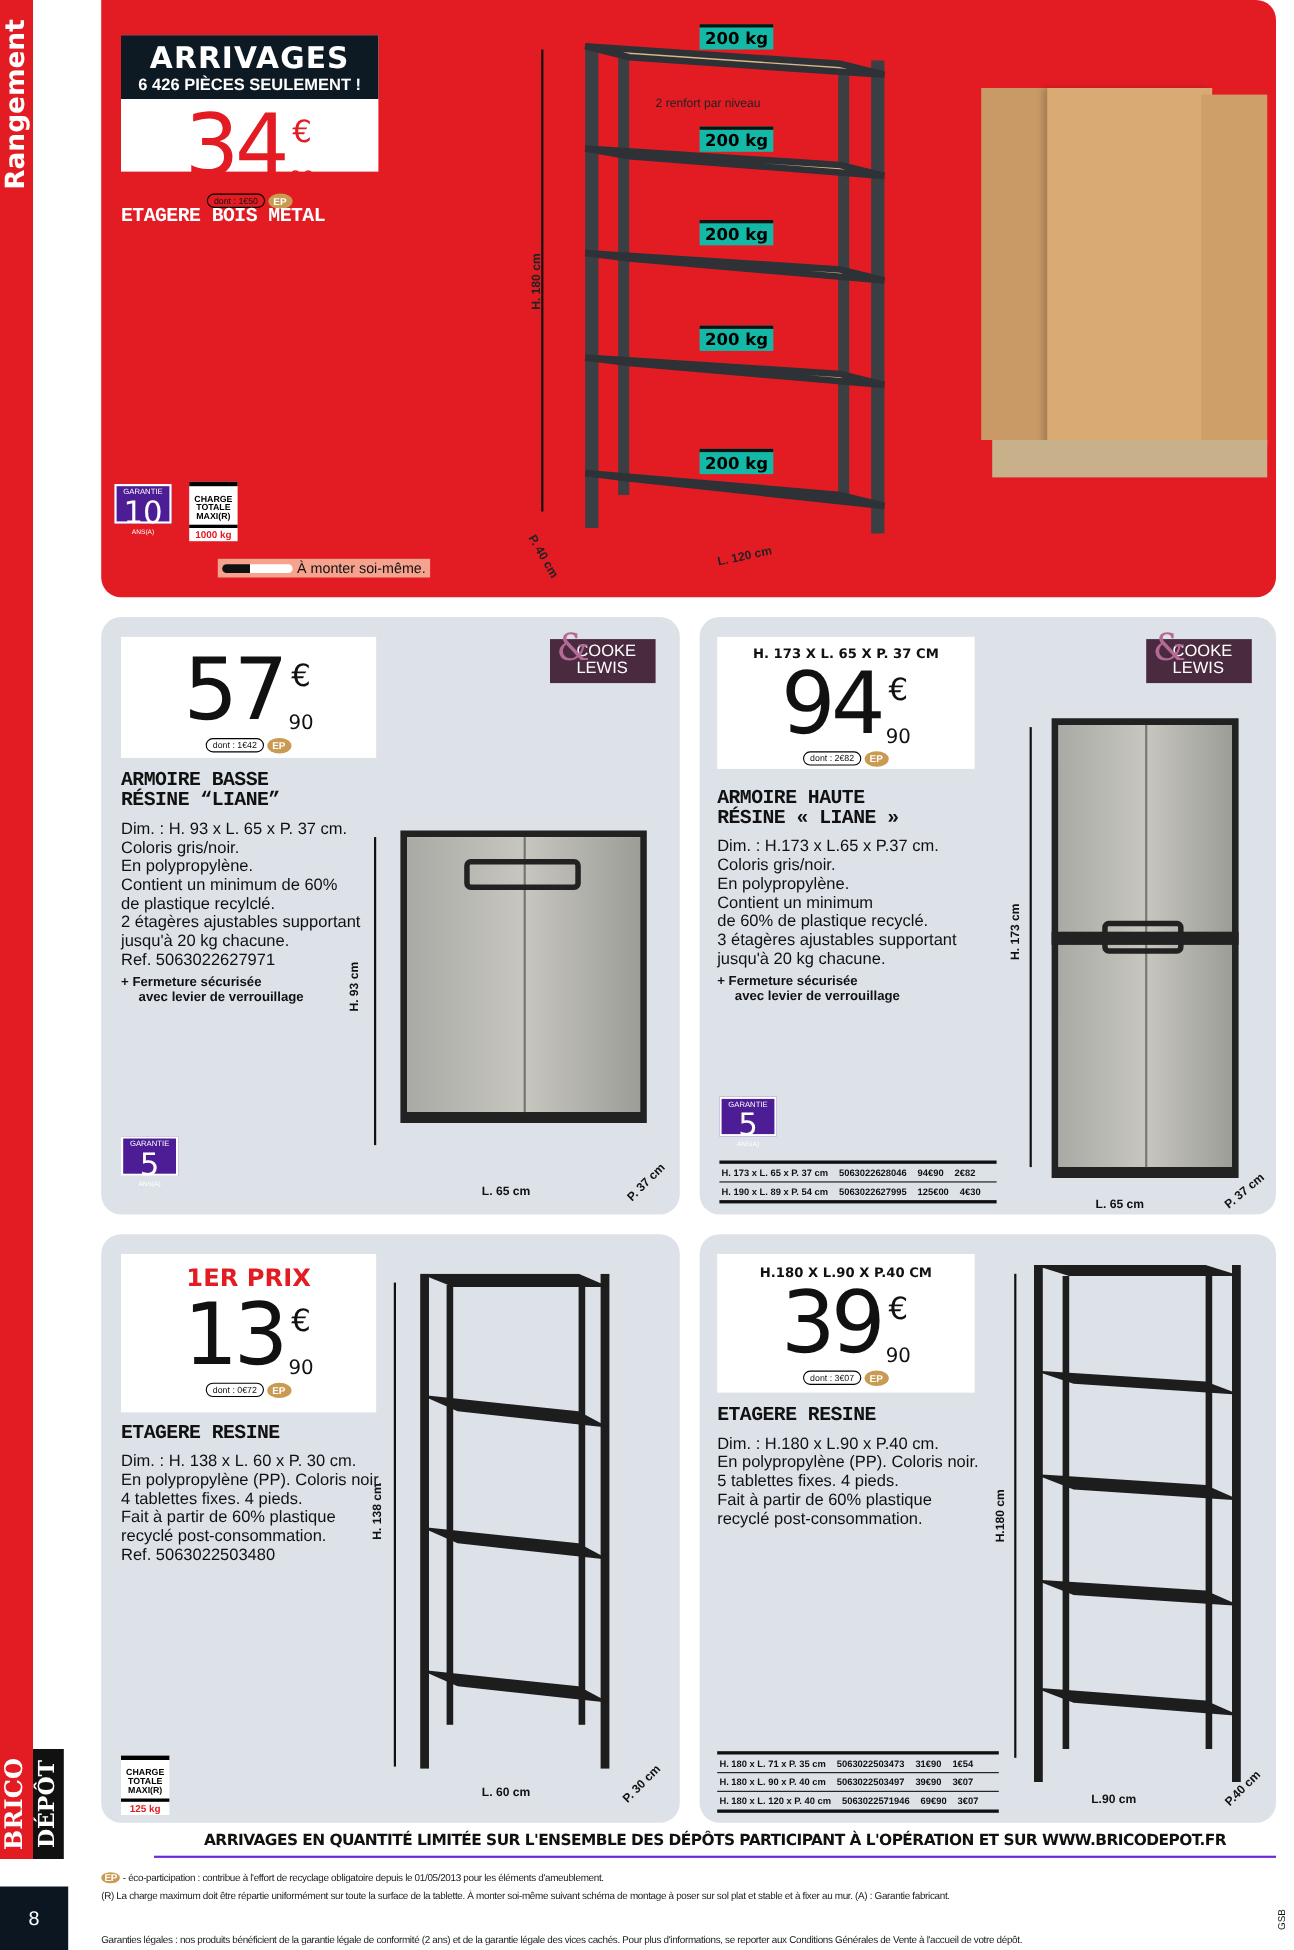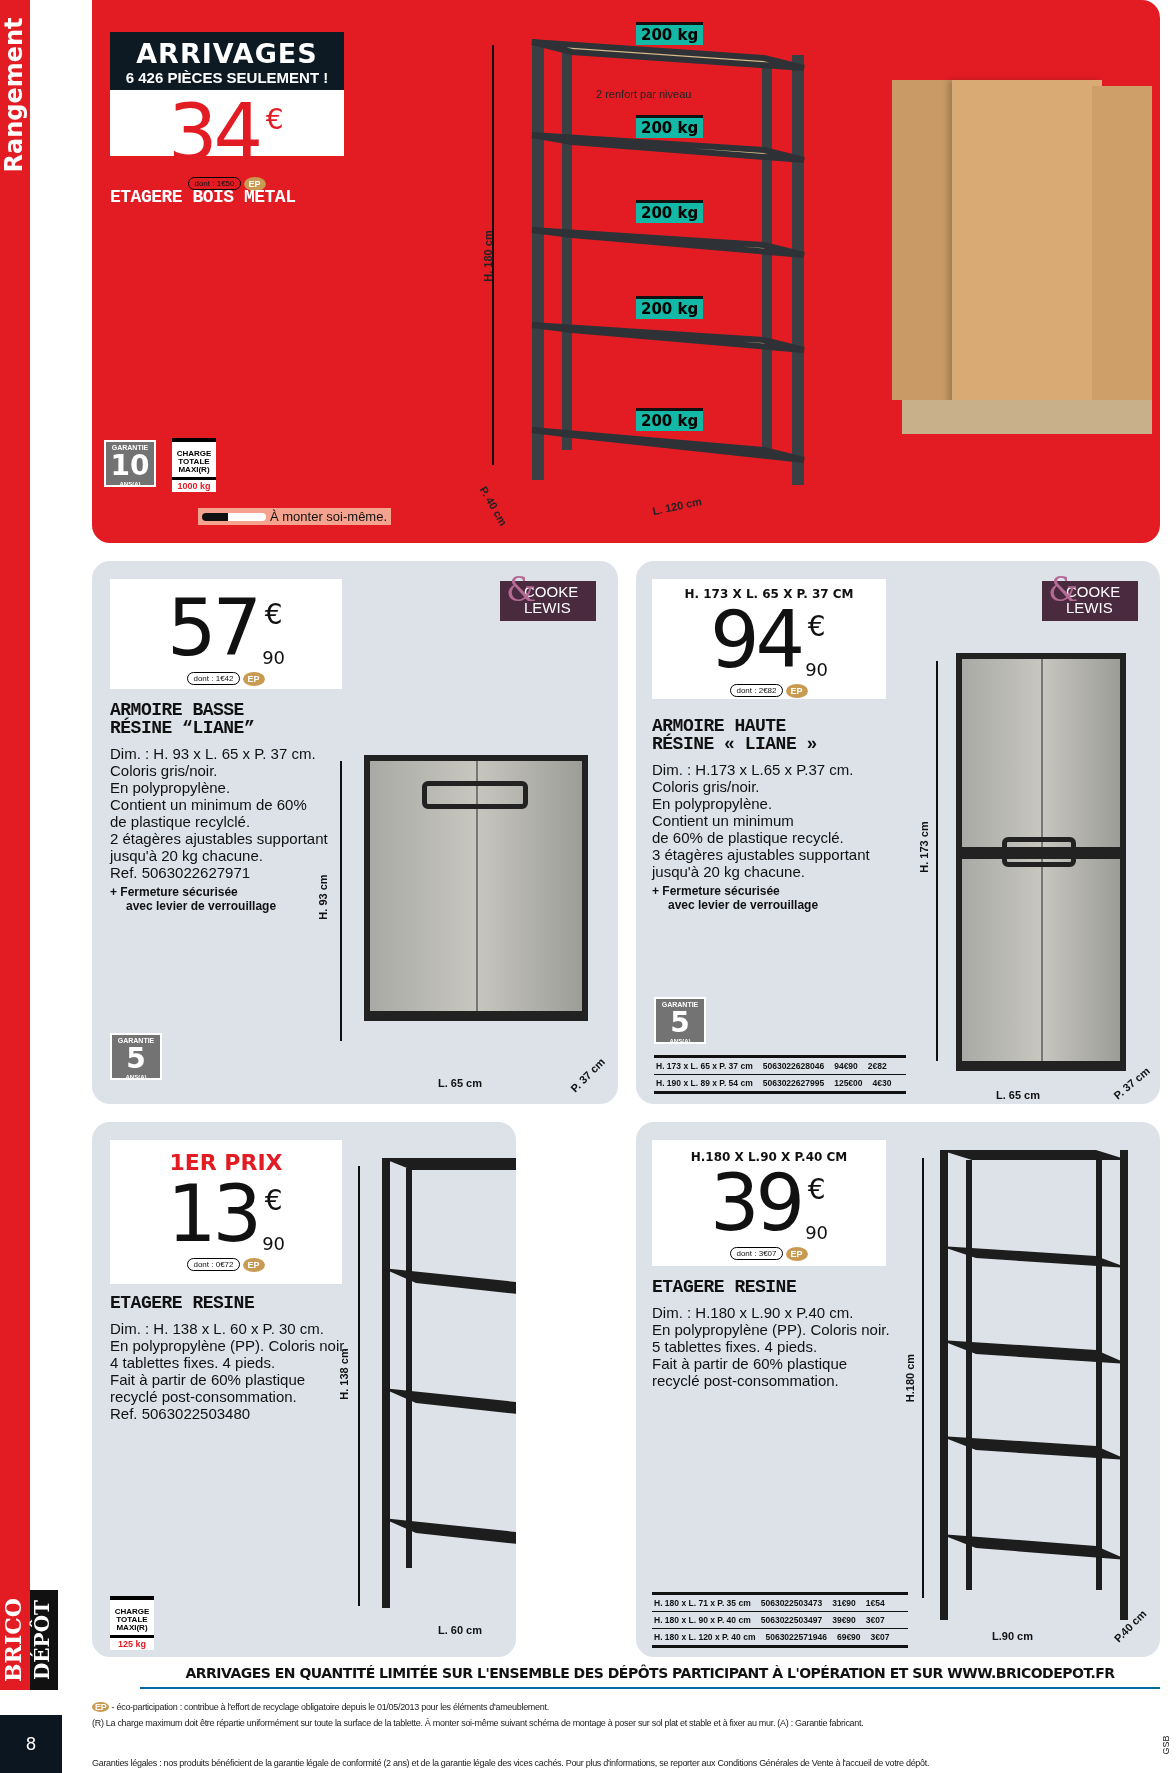--- a/index.html
+++ b/index.html
@@ -22,38 +22,38 @@
 .price .cur{display:flex;flex-direction:column;justify-content:space-between;margin-left:4px;height:72px;padding-top:6px}
 .price .eur{font-size:28px}
 .price .cts{font-size:18px}
 .eco{display:inline-flex;align-items:center;gap:3px;font-size:8px;margin-top:2px}
 .eco .dont{border:1px solid #000;border-radius:8px;padding:1px 5px}
 .eco .ep{background:#c99a52;color:#fff;border-radius:50%;width:22px;height:14px;font-weight:900;font-size:9px;display:flex;align-items:center;justify-content:center}
 .ptitle{font-family:Liberation Mono, monospace;font-weight:900;font-size:18px;line-height:1.0;letter-spacing:-0.5px}
 .desc{font-size:15px;line-height:17px;margin-top:8px}
 .desc div{white-space:nowrap}
 .plus{font-size:12px;font-weight:700;margin-top:4px;line-height:14px}
-.badge-g{position:absolute;width:52px;height:47px;background:#737373;border:2px solid #fff;color:#fff;text-align:center;font-weight:700}
+.badge-g{position:absolute;width:52px;height:36px;background:#4c1d95;border:2px solid #fff;color:#fff;text-align:center;font-weight:400}
 .badge-g .g1{font-size:7px;margin-top:2px}
 .badge-g .g2{font-size:28px;line-height:30px;font-family:"DejaVu Sans",sans-serif}
 .badge-g .g3{font-size:6px}
 .badge-c{position:absolute;width:44px;height:54px;background:#fff;color:#000;text-align:center;font-size:8px;font-weight:700;line-height:8px;padding-top:8px;border-top:4px solid #000}
 .badge-c .kg{color:#e31c24;font-size:9px;border-top:3px solid #000;margin-top:3px;padding-top:2px}
 .brand{position:absolute;width:96px;height:40px;background:#4a2a3f;color:#fff;font-size:15px;line-height:16px;padding:3px 6px 0 24px}
 .brand span{position:absolute;left:6px;top:0;font-size:34px;color:#b46a95;font-family:"DejaVu Serif",serif}
 .vtable{position:absolute;border-top:3px solid #111;border-bottom:3px solid #111;font-size:8.5px;font-weight:700}
 .vtable .row{display:flex;gap:10px;padding:3px 2px;border-bottom:1px solid #111;white-space:nowrap}
 .vtable .row:last-child{border-bottom:none}
 .dim{position:absolute;font-size:11px;font-weight:700;white-space:nowrap}
 .vdim{transform:rotate(-90deg)}
 .vline{position:absolute;width:2px;background:#111}
 .img-box{position:absolute}
 .cab{position:absolute;background:linear-gradient(90deg,#a9aaa5,#c7c6bf 50%,#9d9d98);border:6px solid #222;border-bottom-width:10px}
 .shelf-frame{position:absolute}
-.footer-bar{position:absolute;left:140px;top:1665px;width:1020px;text-align:center;font-weight:900;font-size:14px;font-family:"DejaVu Sans",sans-serif;letter-spacing:-0.5px;border-bottom:2px solid #0369a1;padding-bottom:6px}
+.footer-bar{position:absolute;left:140px;top:1665px;width:1020px;text-align:center;font-weight:900;font-size:14px;font-family:"DejaVu Sans",sans-serif;letter-spacing:-0.5px;border-bottom:2px solid #6d28d9;padding-bottom:6px}
 .fine{position:absolute;left:92px;font-size:9px;color:#222;white-space:nowrap;letter-spacing:-0.3px}
 .kg-tag{position:absolute;background:#14b8a6;color:#000;font-family:"DejaVu Sans",sans-serif;font-weight:900;font-size:15px;padding:1px 5px;border-top:3px solid #111}
 .mount{position:absolute;left:106px;top:508px;background:#f5a38e;color:#111;font-size:13px;padding:1px 4px;display:flex;align-items:center;gap:4px}
 </style>
 </head>
 <body>
 
 <div class="side-band">
   <div class="side-title">Rangement</div>
 </div>
@@ -250,21 +250,21 @@
     <div style="position:absolute;left:50%;top:0;width:2px;height:100%;background:#777"></div>
     <div style="position:absolute;left:-6px;top:188px;width:170px;height:12px;background:#222"></div>
     <div style="position:absolute;left:40px;top:178px;width:74px;height:30px;border:5px solid #222;border-radius:6px"></div>
   </div>
   <div class="vline" style="left:300px;top:100px;height:400px"></div>
   <div class="dim vdim" style="left:262px;top:280px">H. 173 cm</div>
   <div class="dim" style="left:360px;top: 528px">L. 65 cm</div>
   <div class="dim" style="left:474px;top:516px;transform:rotate(-40deg)">P. 37 cm</div>
 </div>
 
-<div class="panel grey" style="left:92px;top:1122px;width:424px;height:535px">
+<div class="panel grey" style="left:92px;top:1122px;width:526px;height:535px">
   <div class="pricebox" style="left:18px;top:18px;width:232px;height:144px;padding-top:10px">
     <div style="color:#e31c24;font-family:'DejaVu Sans',sans-serif;font-weight:900;font-size:22px">1ER PRIX</div>
     <div class="price">
       <span class="big">13</span>
       <span class="cur">
           <span class="eur">€</span>
           <span class="cts">90</span>
         </span>
     </div>
     <div class="eco">

